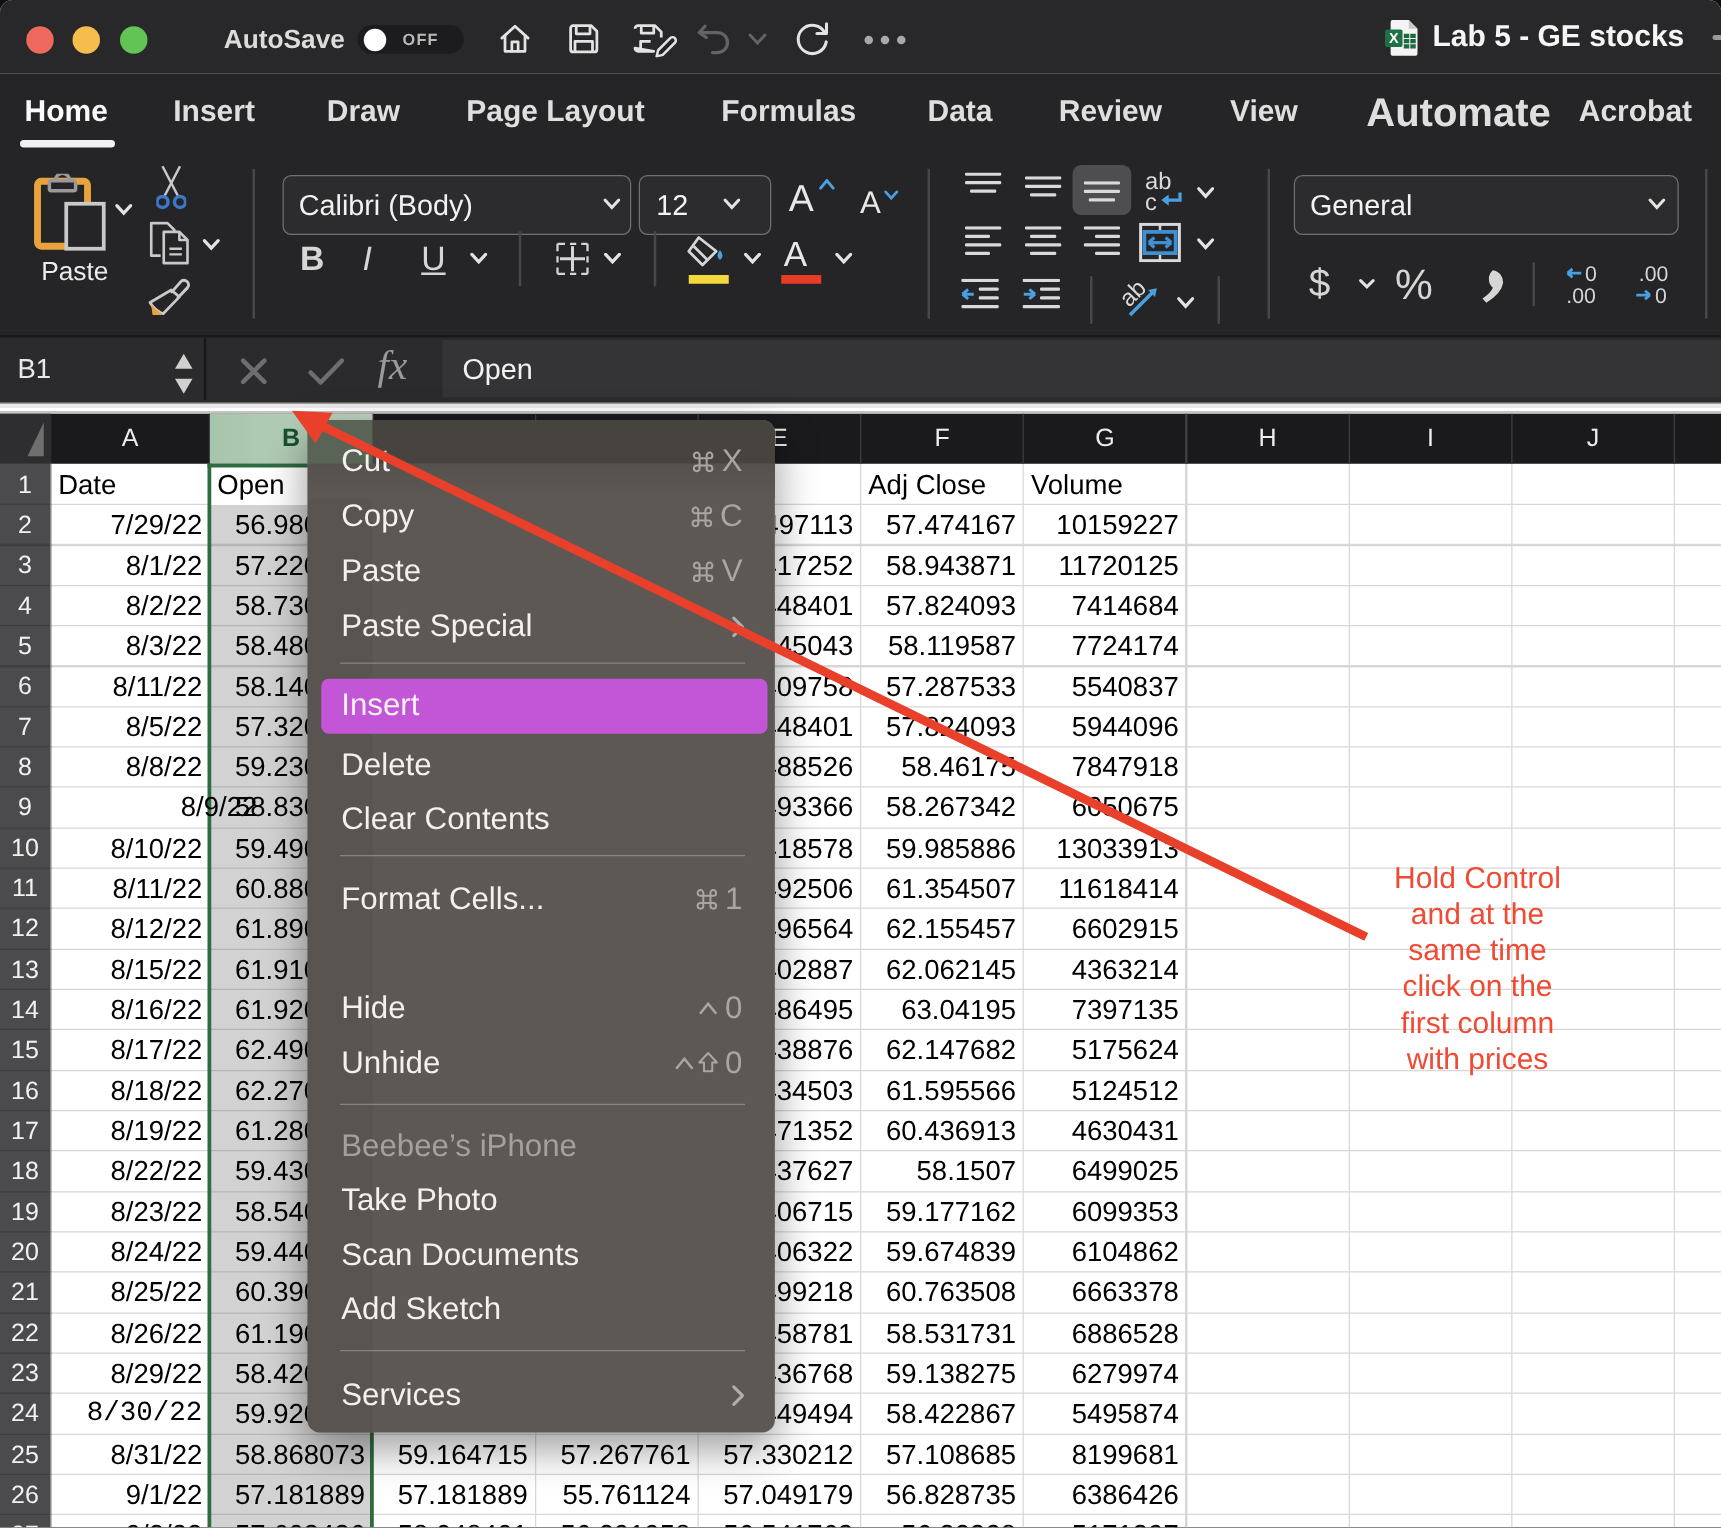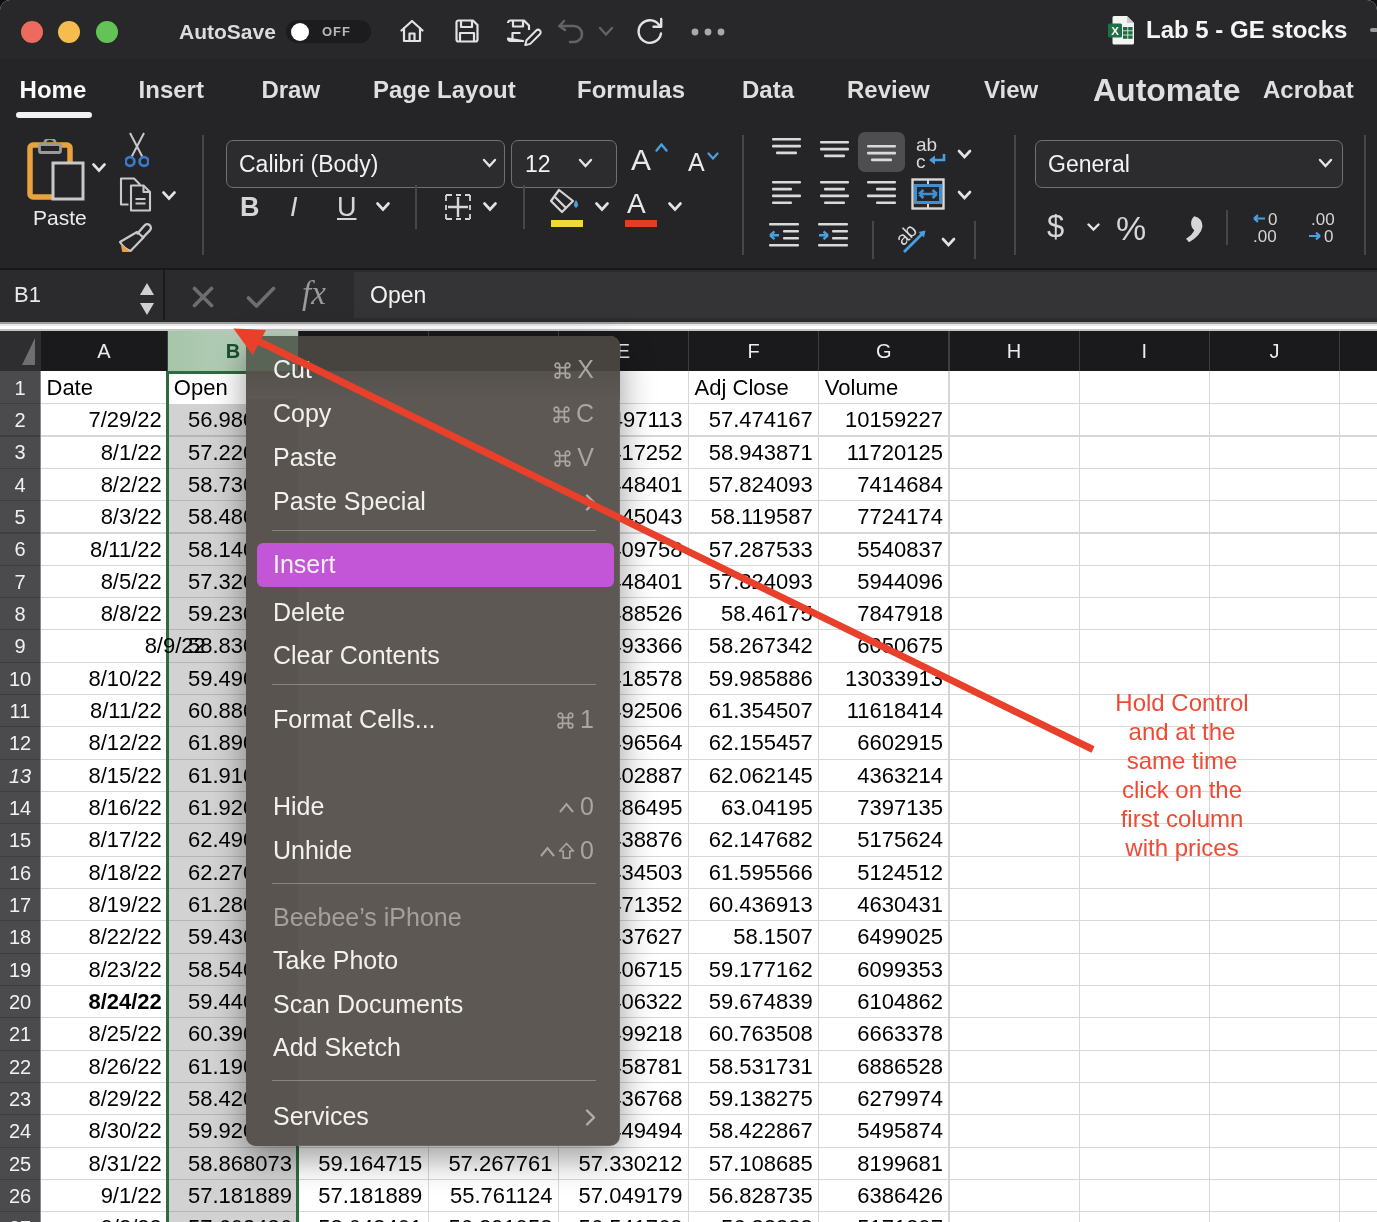--- a/index.html
+++ b/index.html
@@ -386,21 +386,21 @@
 <div class="gn" style="left:0;top:598.0px;">8</div>
 <div class="a" style="left:0;top:597.0px;width:40.5px;height:1.2px;background:#3e3e40;"></div>
 <div class="gn" style="left:0;top:630.3px;">9</div>
 <div class="a" style="left:0;top:629.3px;width:40.5px;height:1.2px;background:#3e3e40;"></div>
 <div class="gn" style="left:0;top:662.7px;">10</div>
 <div class="a" style="left:0;top:661.7px;width:40.5px;height:1.2px;background:#3e3e40;"></div>
 <div class="gn" style="left:0;top:695.0px;">11</div>
 <div class="a" style="left:0;top:694.0px;width:40.5px;height:1.2px;background:#3e3e40;"></div>
 <div class="gn" style="left:0;top:727.3px;">12</div>
 <div class="a" style="left:0;top:726.3px;width:40.5px;height:1.2px;background:#3e3e40;"></div>
-<div class="gn" style="left:0;top:759.7px;font-style:italic;">13</div>
+<div class="gn" style="left:0;top:759.7px;">13</div>
 <div class="a" style="left:0;top:758.7px;width:40.5px;height:1.2px;background:#3e3e40;"></div>
 <div class="gn" style="left:0;top:792.0px;">14</div>
 <div class="a" style="left:0;top:791.0px;width:40.5px;height:1.2px;background:#3e3e40;"></div>
 <div class="gn" style="left:0;top:824.3px;">15</div>
 <div class="a" style="left:0;top:823.3px;width:40.5px;height:1.2px;background:#3e3e40;"></div>
 <div class="gn" style="left:0;top:856.6px;">16</div>
 <div class="a" style="left:0;top:855.6px;width:40.5px;height:1.2px;background:#3e3e40;"></div>
 <div class="gn" style="left:0;top:889.0px;">17</div>
 <div class="a" style="left:0;top:888.0px;width:40.5px;height:1.2px;background:#3e3e40;"></div>
 <div class="gn" style="left:0;top:921.3px;">18</div>
@@ -554,21 +554,21 @@
 <div class="cell r" style="left:560.4px;top:921.4px;width:122.2px;">7.437627</div>
 <div class="cell r" style="left:690.6px;top:921.4px;width:122.2px;">58.1507</div>
 <div class="cell r" style="left:820.8px;top:921.4px;width:122.2px;">6499025</div>
 <div class="cell r" style="left:42.5px;top:953.7px;width:119.3px;">8/23/22</div>
 <div class="cell r" style="left:169.8px;top:953.7px;width:122.2px;">58.540417</div>
 <div class="cell r" style="left:300.0px;top:953.7px;width:122.2px;">57.459999</div>
 <div class="cell r" style="left:430.2px;top:953.7px;width:122.2px;">56.299999</div>
 <div class="cell r" style="left:560.4px;top:953.7px;width:122.2px;">7.406715</div>
 <div class="cell r" style="left:690.6px;top:953.7px;width:122.2px;">59.177162</div>
 <div class="cell r" style="left:820.8px;top:953.7px;width:122.2px;">6099353</div>
-<div class="cell r" style="left:42.5px;top:986.1px;width:119.3px;font-weight:bold;">8/24/22</div>
+<div class="cell r" style="left:42.5px;top:986.1px;width:119.3px;">8/24/22</div>
 <div class="cell r" style="left:169.8px;top:986.1px;width:122.2px;">59.440417</div>
 <div class="cell r" style="left:300.0px;top:986.1px;width:122.2px;">57.459999</div>
 <div class="cell r" style="left:430.2px;top:986.1px;width:122.2px;">56.299999</div>
 <div class="cell r" style="left:560.4px;top:986.1px;width:122.2px;">7.406322</div>
 <div class="cell r" style="left:690.6px;top:986.1px;width:122.2px;">59.674839</div>
 <div class="cell r" style="left:820.8px;top:986.1px;width:122.2px;">6104862</div>
 <div class="cell r" style="left:42.5px;top:1018.4px;width:119.3px;">8/25/22</div>
 <div class="cell r" style="left:169.8px;top:1018.4px;width:122.2px;">60.390417</div>
 <div class="cell r" style="left:300.0px;top:1018.4px;width:122.2px;">57.459999</div>
 <div class="cell r" style="left:430.2px;top:1018.4px;width:122.2px;">56.299999</div>
@@ -582,21 +582,21 @@
 <div class="cell r" style="left:560.4px;top:1050.7px;width:122.2px;">7.458781</div>
 <div class="cell r" style="left:690.6px;top:1050.7px;width:122.2px;">58.531731</div>
 <div class="cell r" style="left:820.8px;top:1050.7px;width:122.2px;">6886528</div>
 <div class="cell r" style="left:42.5px;top:1083.1px;width:119.3px;">8/29/22</div>
 <div class="cell r" style="left:169.8px;top:1083.1px;width:122.2px;">58.420417</div>
 <div class="cell r" style="left:300.0px;top:1083.1px;width:122.2px;">57.459999</div>
 <div class="cell r" style="left:430.2px;top:1083.1px;width:122.2px;">56.299999</div>
 <div class="cell r" style="left:560.4px;top:1083.1px;width:122.2px;">7.436768</div>
 <div class="cell r" style="left:690.6px;top:1083.1px;width:122.2px;">59.138275</div>
 <div class="cell r" style="left:820.8px;top:1083.1px;width:122.2px;">6279974</div>
-<div class="cell r" style="left:42.5px;top:1115.4px;width:119.3px;">8/30/22</div>
+<div class="cell r" style="left:42.5px;top:1115.4px;width:119.3px;font-family:Liberation Mono, monospace;">8/30/22</div>
 <div class="cell r" style="left:169.8px;top:1115.4px;width:122.2px;">59.920417</div>
 <div class="cell r" style="left:300.0px;top:1115.4px;width:122.2px;">57.459999</div>
 <div class="cell r" style="left:430.2px;top:1115.4px;width:122.2px;">56.299999</div>
 <div class="cell r" style="left:560.4px;top:1115.4px;width:122.2px;">7.449494</div>
 <div class="cell r" style="left:690.6px;top:1115.4px;width:122.2px;">58.422867</div>
 <div class="cell r" style="left:820.8px;top:1115.4px;width:122.2px;">5495874</div>
 <div class="cell r" style="left:42.5px;top:1147.7px;width:119.3px;">8/31/22</div>
 <div class="cell r" style="left:169.8px;top:1147.7px;width:122.2px;">58.868073</div>
 <div class="cell r" style="left:300.0px;top:1147.7px;width:122.2px;">59.164715</div>
 <div class="cell r" style="left:430.2px;top:1147.7px;width:122.2px;">57.267761</div>

